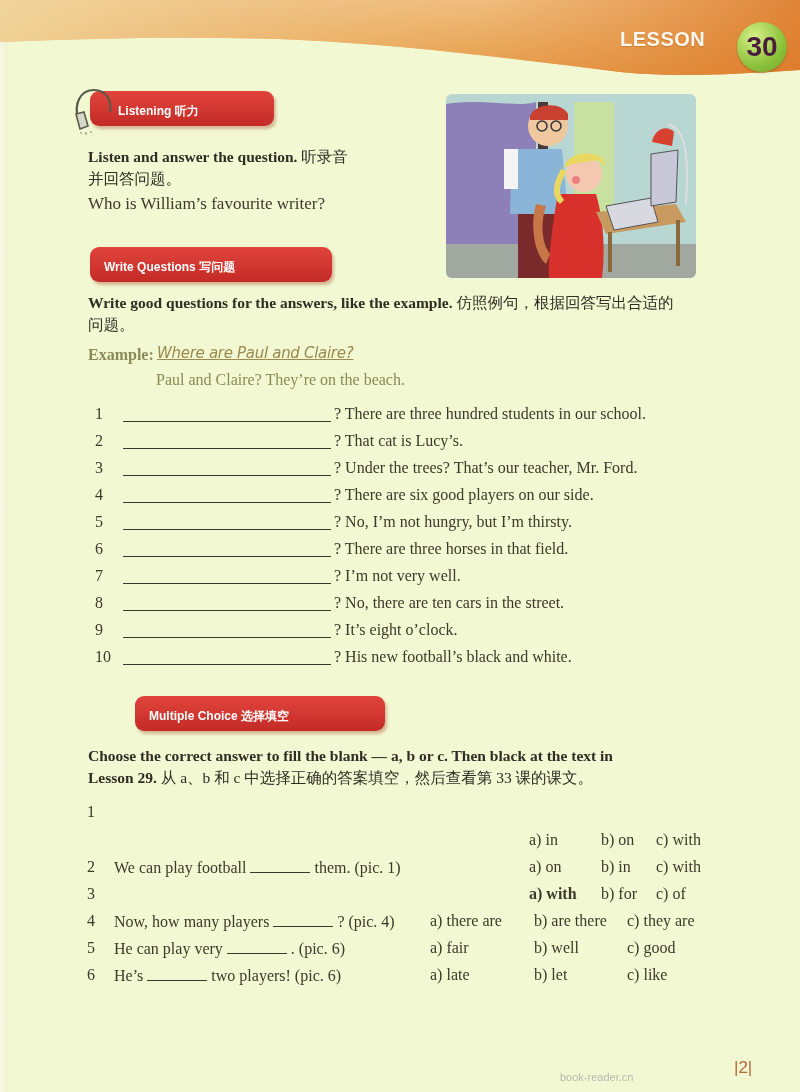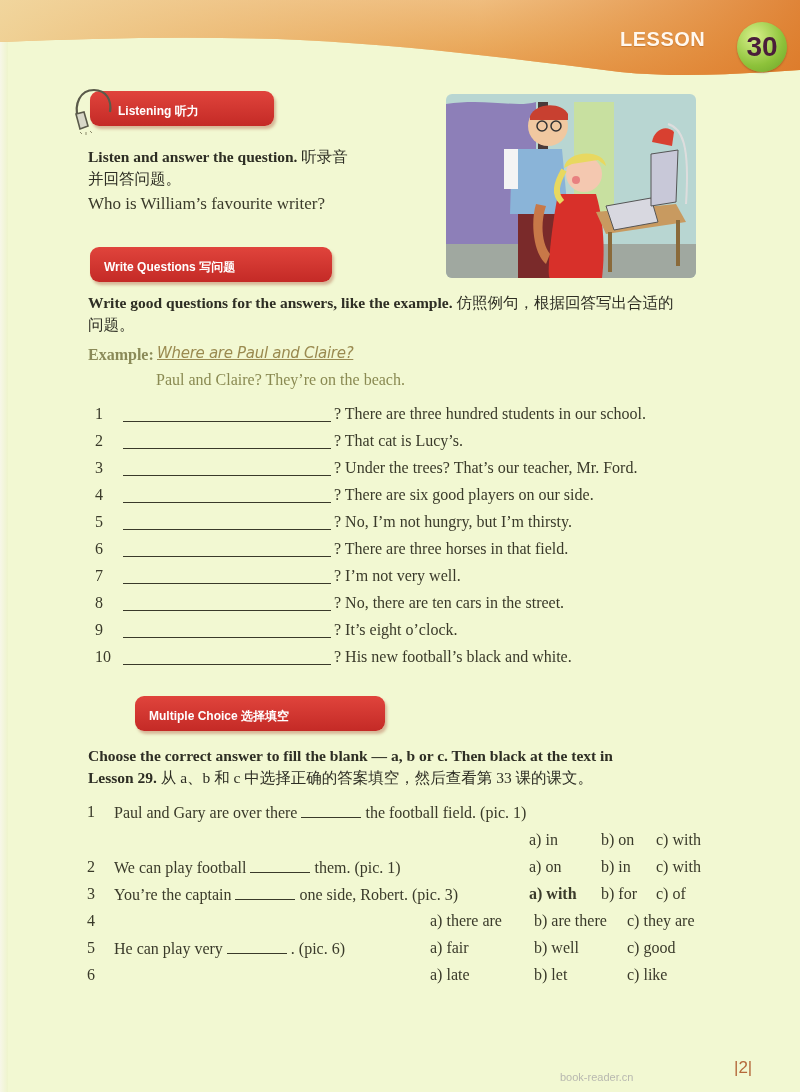--- a/index.html
+++ b/index.html
@@ -232,55 +232,55 @@
   <span>Multiple Choice 选择填空</span>
 </div>
 <div class="instr" style="left:88px; top:745px; width:700px;">
   <b>Choose the correct answer to fill the blank — a, b or c. Then black at the text in</b><br>
   <b>Lesson 29.</b>
   <span>从 a、b 和 c 中选择正确的答案填空，然后查看第 33 课的课文。</span>
 </div>
 
 <div class="mc-row" style="top:803px;">
   <span class="mc-num">1</span>
-  <span class="mc-q"><span>Paul and Gary are over there</span><span class="mc-blank"></span><span>the football field. (pic. 1)</span></span>
 </div>
 <div class="mc-row" style="top:831px;">
   <span class="mc-opt" style="left:442px;">a) in</span>
   <span class="mc-opt" style="left:514px;">b) on</span>
   <span class="mc-opt" style="left:569px;">c) with</span>
 </div>
 <div class="mc-row" style="top:858px;">
   <span class="mc-num">2</span>
   <span class="mc-q"><span>We can play football</span><span class="mc-blank"></span><span>them. (pic. 1)</span></span>
   <span class="mc-opt" style="left:442px;">a) on</span>
   <span class="mc-opt" style="left:514px;">b) in</span>
   <span class="mc-opt" style="left:569px;">c) with</span>
 </div>
 <div class="mc-row" style="top:885px;">
   <span class="mc-num">3</span>
-  <span class="mc-q"><span>You’re the captain</span><span class="mc-blank"></span><span>one side, Robert. (pic. 3)</span></span>
   <span class="mc-opt" style="left:442px;font-weight:bold;">a) with</span>
   <span class="mc-opt" style="left:514px;">b) for</span>
   <span class="mc-opt" style="left:569px;">c) of</span>
 </div>
 <div class="mc-row" style="top:912px;">
   <span class="mc-num">4</span>
+  <span class="mc-q"><span>Now, how many players</span><span class="mc-blank"></span><span>? (pic. 4)</span></span>
   <span class="mc-opt" style="left:343px;">a) there are</span>
   <span class="mc-opt" style="left:447px;">b) are there</span>
   <span class="mc-opt" style="left:540px;">c) they are</span>
 </div>
 <div class="mc-row" style="top:939px;">
   <span class="mc-num">5</span>
   <span class="mc-q"><span>He can play very</span><span class="mc-blank"></span><span>. (pic. 6)</span></span>
   <span class="mc-opt" style="left:343px;">a) fair</span>
   <span class="mc-opt" style="left:447px;">b) well</span>
   <span class="mc-opt" style="left:540px;">c) good</span>
 </div>
 <div class="mc-row" style="top:966px;">
   <span class="mc-num">6</span>
+  <span class="mc-q"><span>He’s</span><span class="mc-blank"></span><span>two players! (pic. 6)</span></span>
   <span class="mc-opt" style="left:343px;">a) late</span>
   <span class="mc-opt" style="left:447px;">b) let</span>
   <span class="mc-opt" style="left:540px;">c) like</span>
 </div>
 
 <div class="watermark">book-reader.cn</div>
 <div class="page-number">|2|</div>
 
 </body></html>

